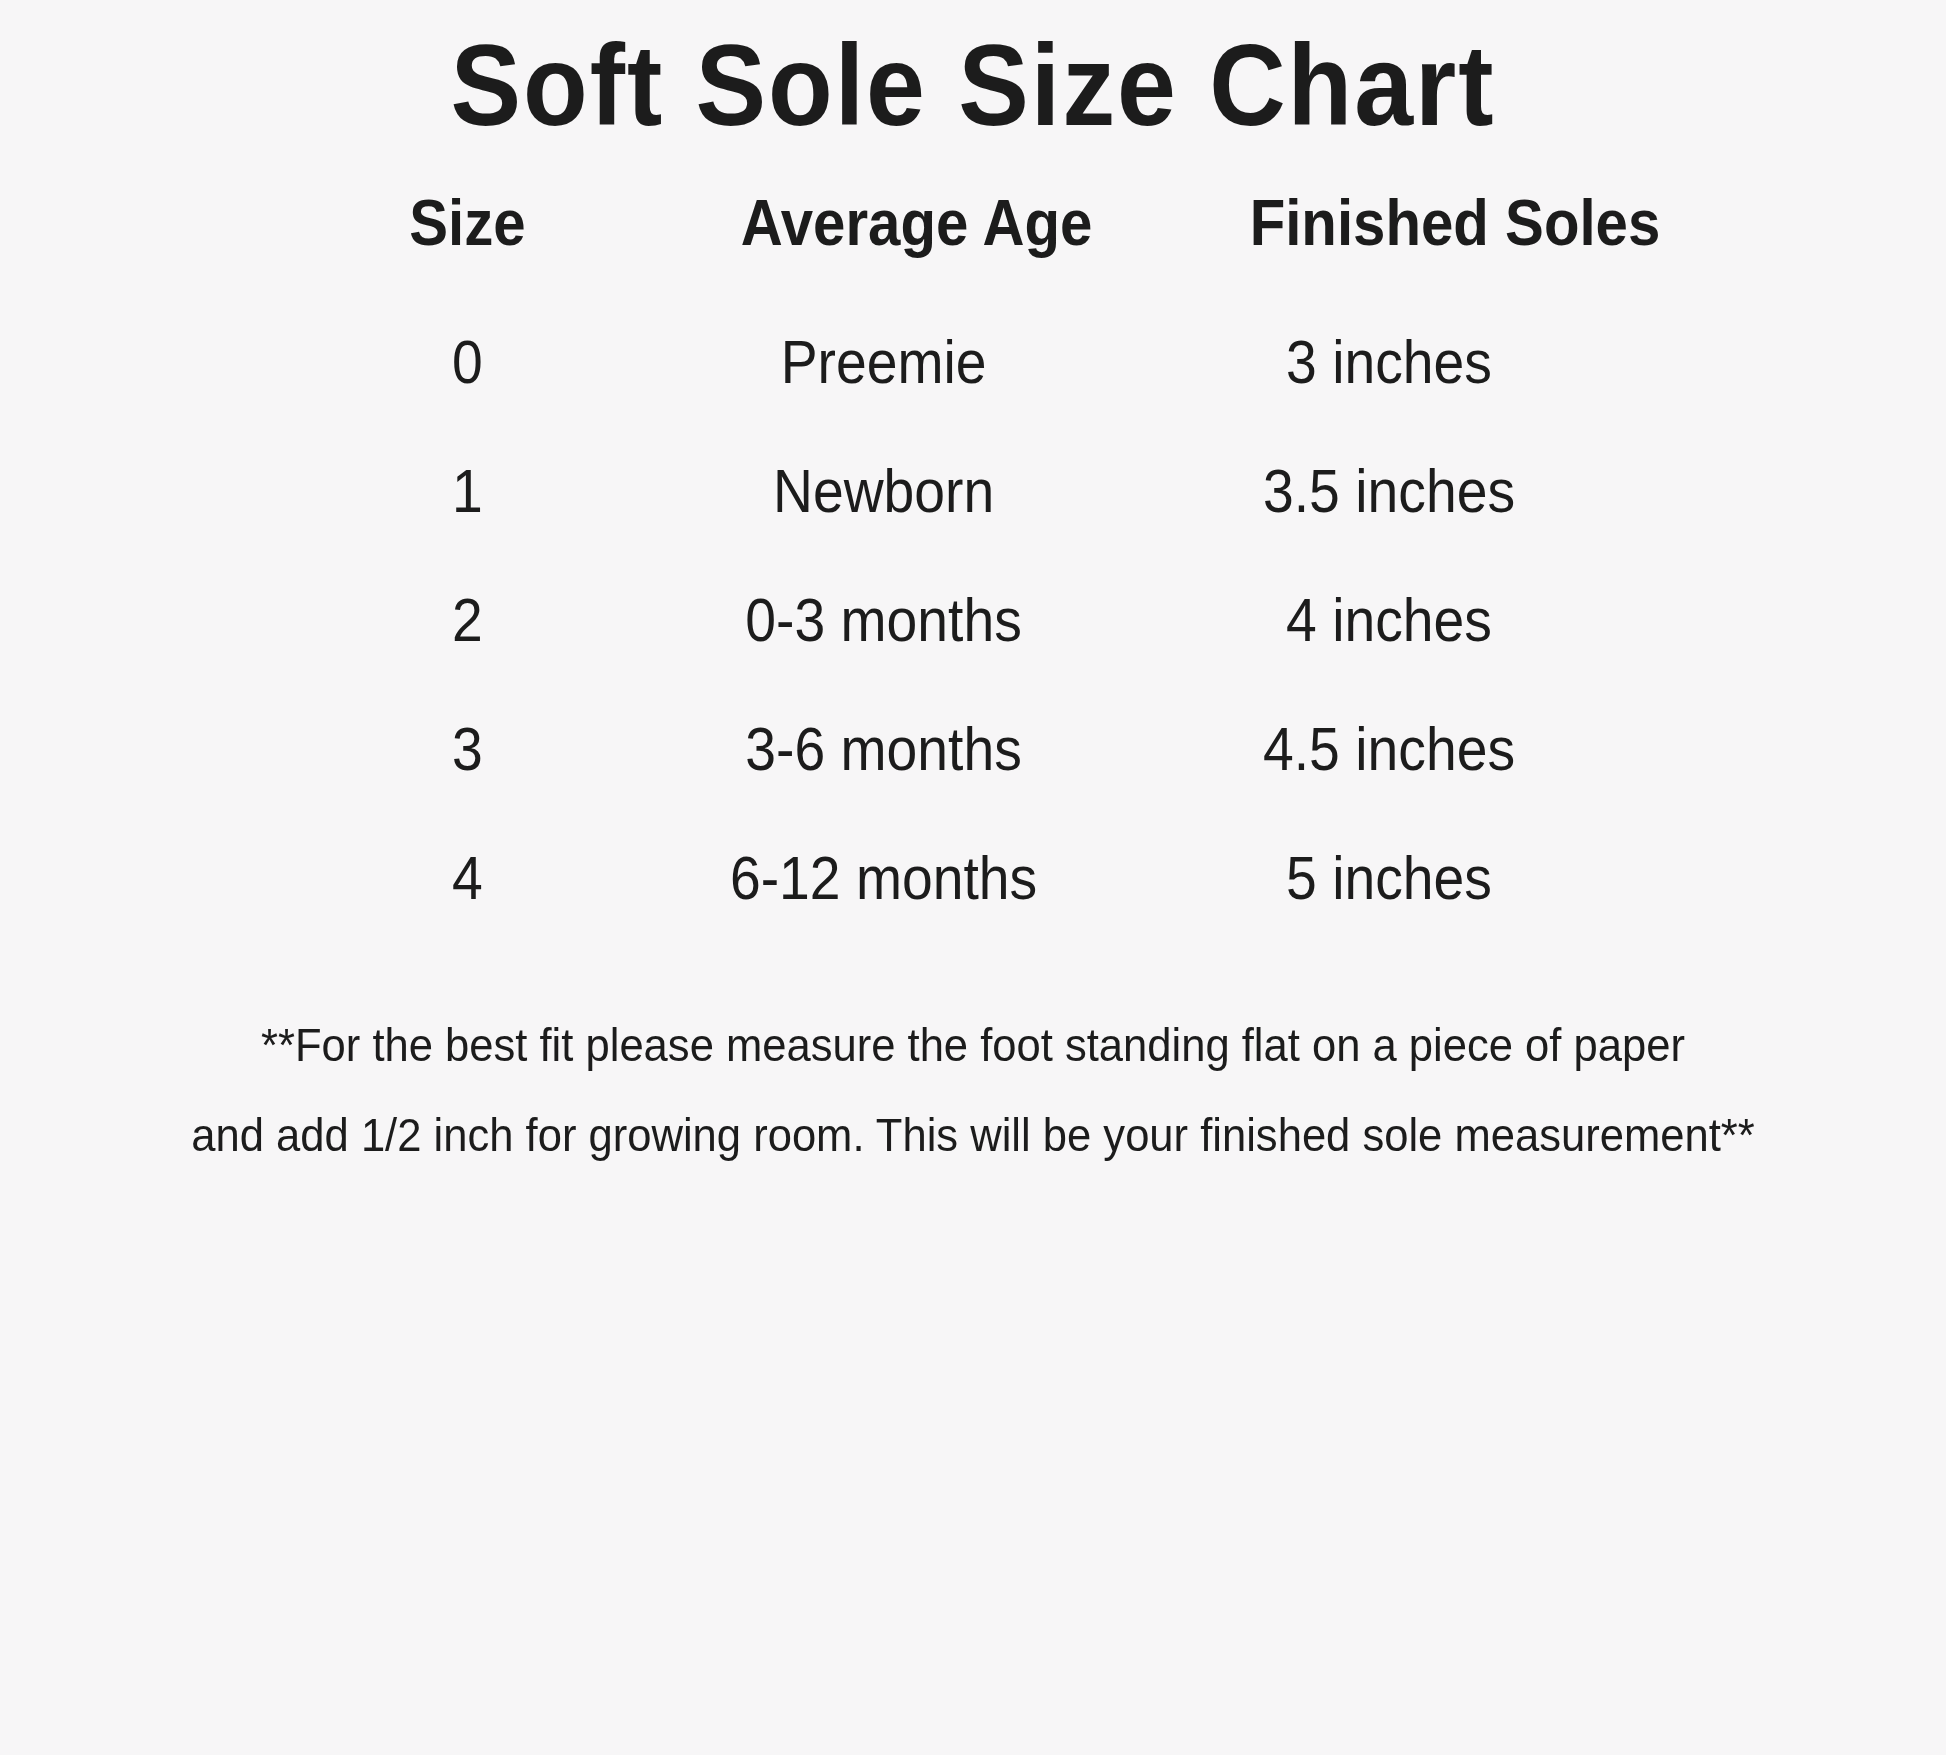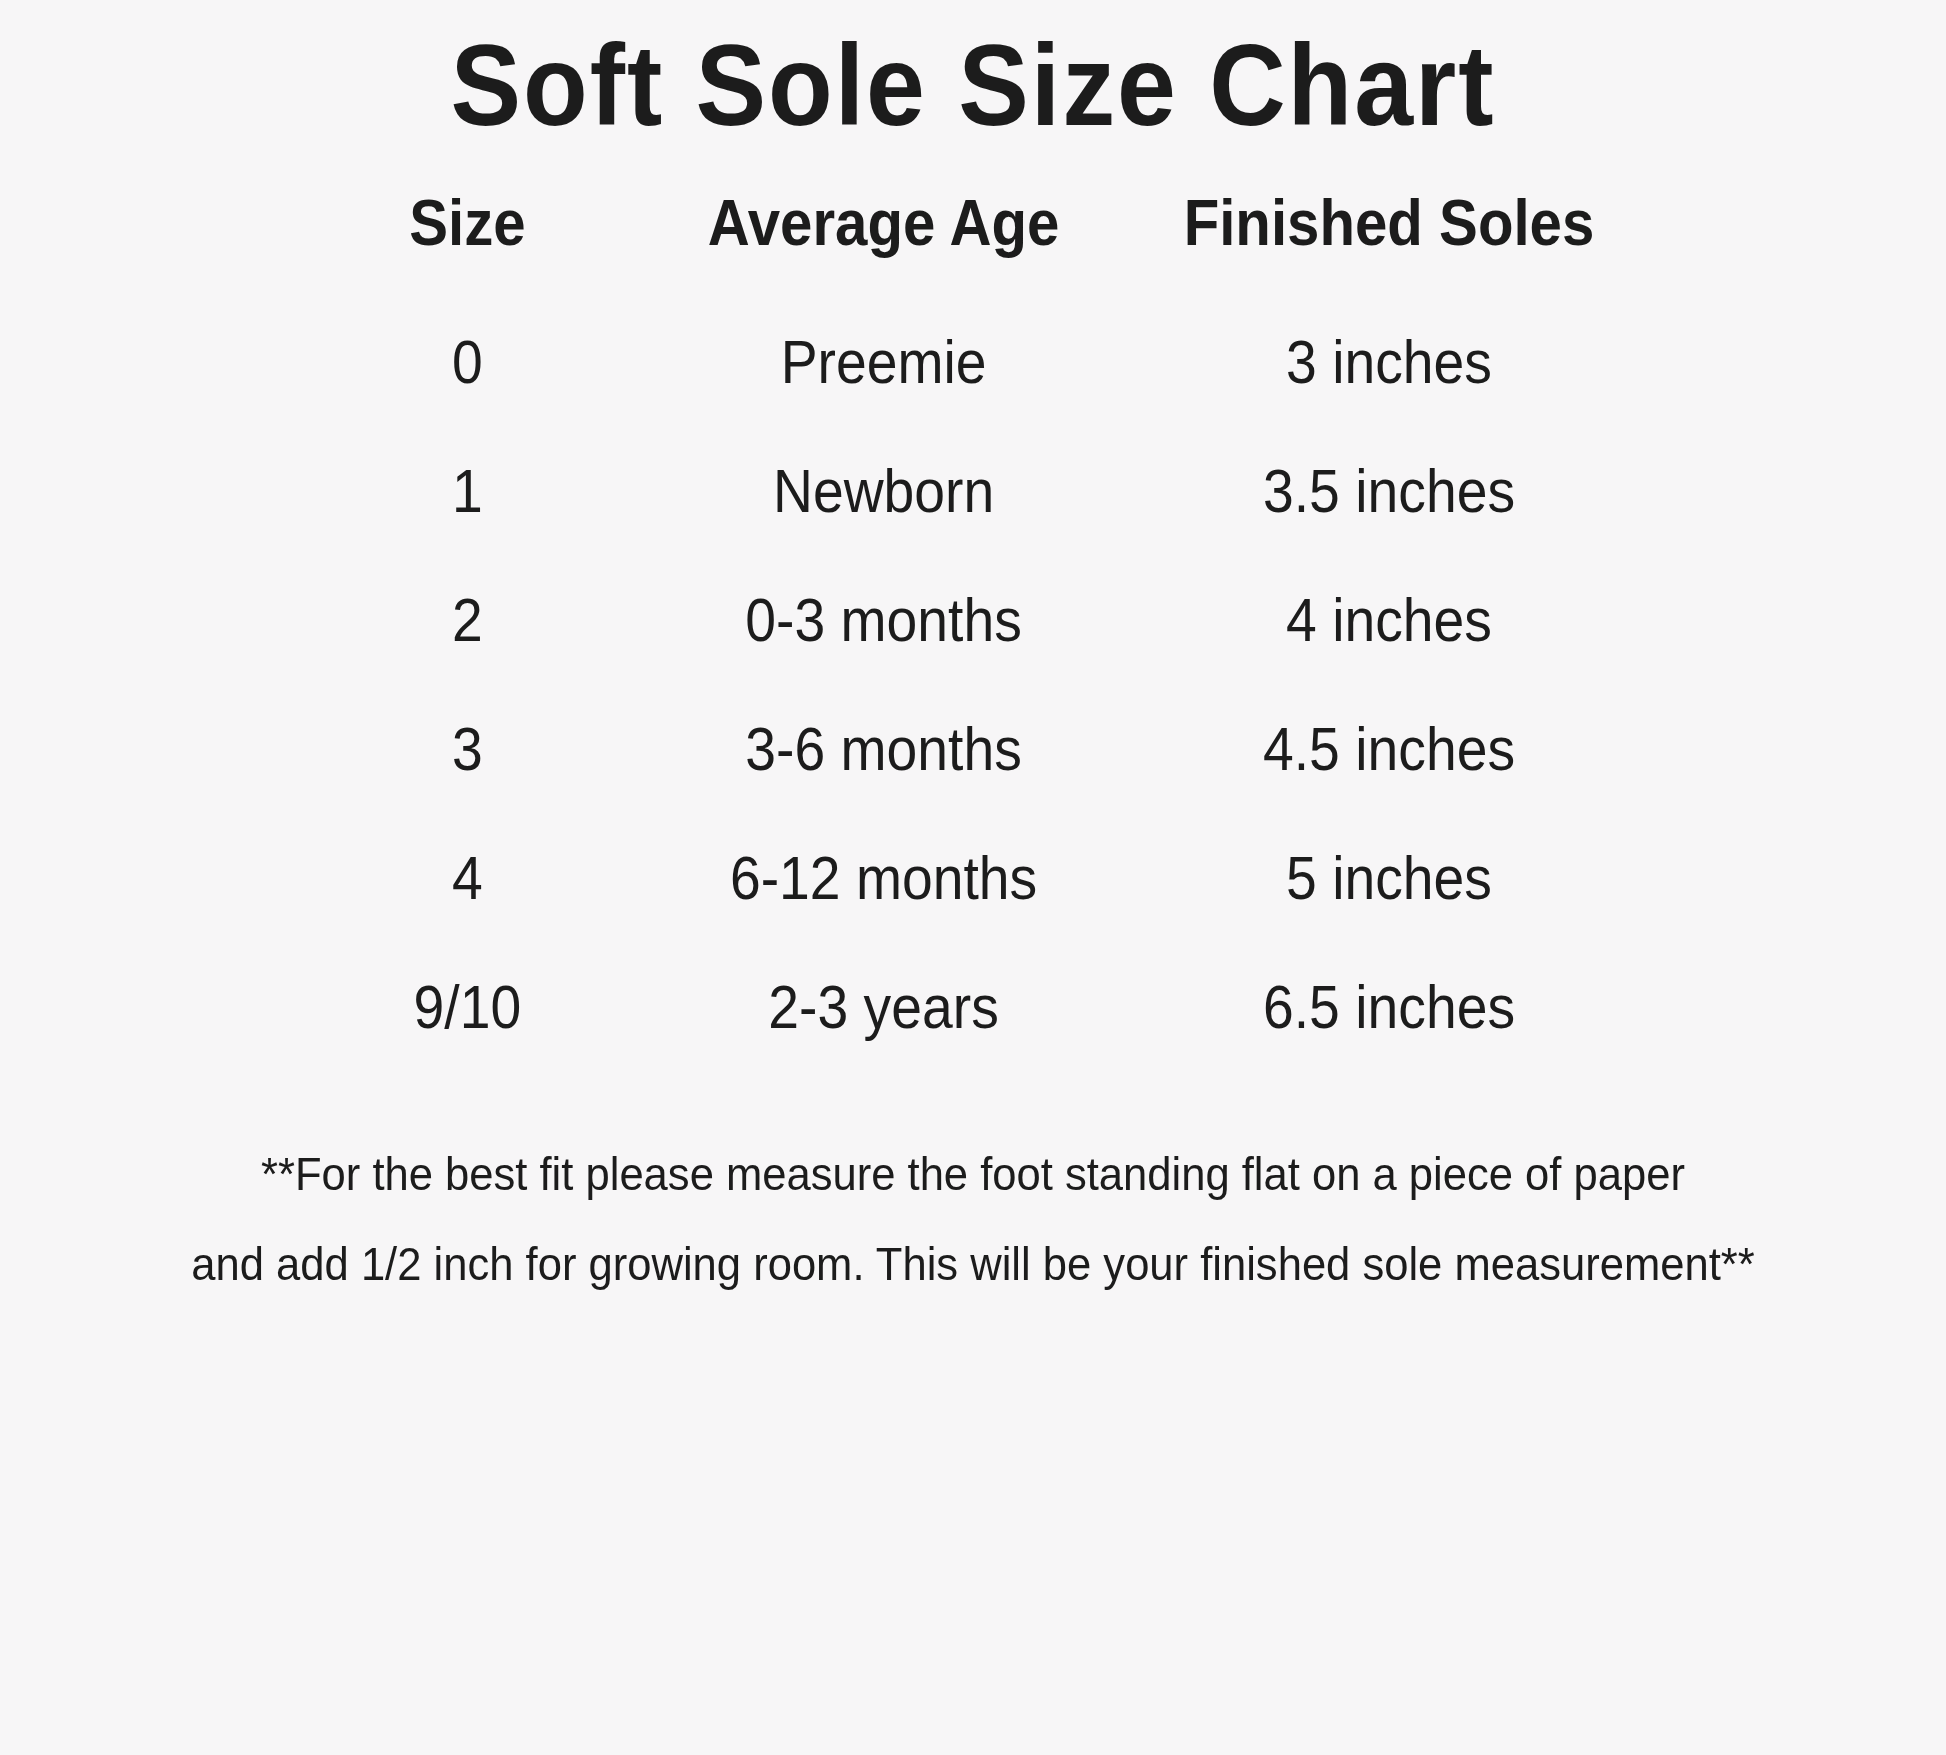--- a/index.html
+++ b/index.html
@@ -31,21 +31,21 @@
   }
   .table {
     width: 1280px;
     margin: 26px auto 0 auto;
   }
   .trow {
     display: grid;
     grid-template-columns: 21% 44% 35%;
     align-items: center;
   }
-  .trow.head { height: 96px; margin-bottom: 26px; }
+  .trow.head { height: 96px; margin-bottom: 26px; gap: 33px; }
   .trow.body-row { height: 129px; }
   .cell {
     text-align: center;
     font-size: 57px;
     line-height: 1.1;
     transform: scale(0.97, 1.08);
     transform-origin: center;
   }
   .head .cell {
     font-size: 60px;
@@ -100,25 +100,20 @@
     </div>
 
     <div class="trow body-row">
       <div class="cell">4</div>
       <div class="cell">6-12 months</div>
       <div class="cell">5 inches</div>
     </div>
 
 
 
-    <div class="trow body-row">
-      <div class="cell">9/10</div>
-      <div class="cell">2-3 years</div>
-      <div class="cell">6.5 inches</div>
-    </div>
 
 
   </div>
 
   <div class="footnote">
     <div>**For the best fit please measure the foot standing flat on a piece of paper</div>
     <div>and add 1/2 inch for growing room. This will be your finished sole measurement**</div>
   </div>
 
 </div>

